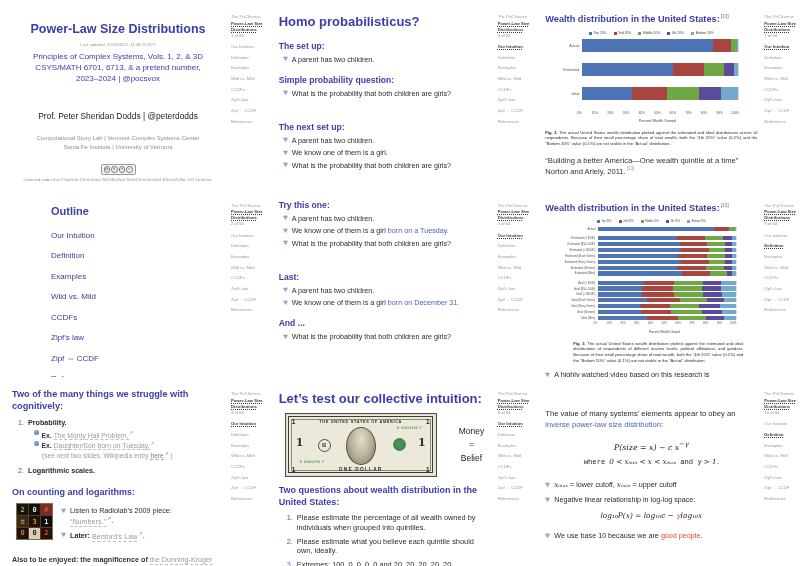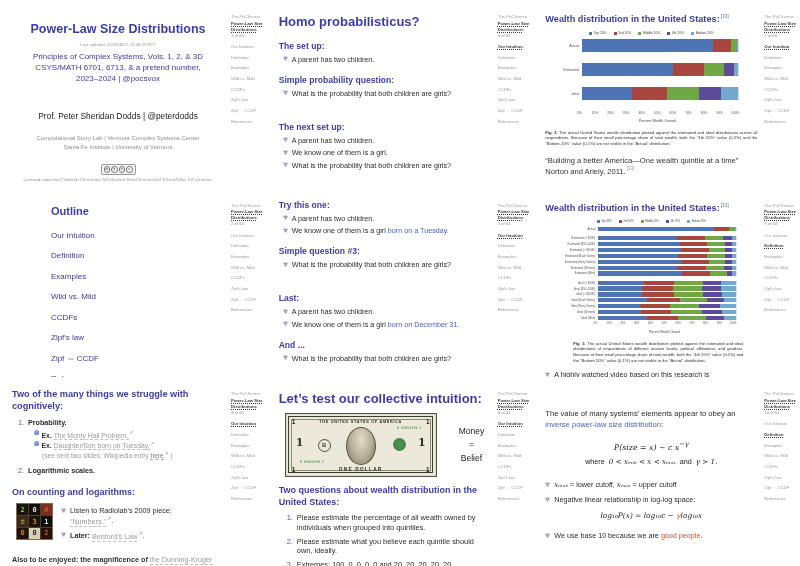--- a/index.html
+++ b/index.html
@@ -18,21 +18,21 @@
   
   .s-title{font-size:13px;font-weight:600;color:#3d3daa;margin:14px 0 6px 0;line-height:1.2;}
   .cite{font-size:4.5px;color:#8a97b5;vertical-align:super;margin-left:1px;}
   .bluetext{color:#4a5ec4;}
   .orange{color:#d2502a;}
   .glink{color:#9b9b9b;border-bottom:1px dashed #bfbfbf;}
   .glink2{color:#7e7e7e;border-bottom:1px dashed #a9a9a9;}
   .graynote{color:#9b9b9b;}
   .elink{color:#8a8a8a;font-size:0.72em;vertical-align:super;margin-left:1px;}
   .math{font-family:"DejaVu Serif",serif;font-style:italic;}
-  .rm{font-family:Liberation Sans, sans-serif;font-style:normal;text-align:right;}
+  .rm{font-family:Liberation Mono, monospace;font-style:normal;text-align:right;}
   
   .qa-head{font-size:8.6px;font-weight:600;color:#3d3daa;margin:11px 0 4px 0;}
   .qa-gap{margin-top:24px;}
   .qa-item{display:flex;align-items:flex-start;margin:3.5px 0 3.5px 4px;font-size:7.2px;line-height:1.25;}
   .qa-item svg{flex:0 0 auto;margin:1.5px 4px 0 0;}
   
   .t-center{text-align:center;}
   .t-main{font-size:12.5px;font-weight:600;color:#3d3daa;margin-top:22px;}
   .t-updated{font-size:4.2px;color:#9a9a9a;margin-top:6px;}
   .t-course{font-size:8px;color:#3d3daa;margin-top:5px;line-height:1.35;}
@@ -385,21 +385,20 @@
             <div class="qa-item">
               <svg width="5" height="5" viewBox="0 0 10 10">
                 <circle cx="3" cy="3.1" r="2.2" fill="#8d8dbe"></circle>
                 <circle cx="7" cy="3.4" r="2.2" fill="#8d8dbe"></circle>
                 <circle cx="5" cy="7" r="2.2" fill="#8d8dbe"></circle>
               </svg>
               <span><span>We know one of them is a girl </span><span class="bluetext">born on a Tuesday.</span></span>
             </div>
           </div>
           <div class="qa-sec">
-            <div class="qa-head">Simple question #3:</div>
             <div class="qa-item">
               <svg width="5" height="5" viewBox="0 0 10 10">
                 <circle cx="3" cy="3.1" r="2.2" fill="#8d8dbe"></circle>
                 <circle cx="7" cy="3.4" r="2.2" fill="#8d8dbe"></circle>
                 <circle cx="5" cy="7" r="2.2" fill="#8d8dbe"></circle>
               </svg>
               <span><span>What is the probability that both children are girls?</span></span>
             </div>
           </div>
           <div class="qa-sec qa-gap">

